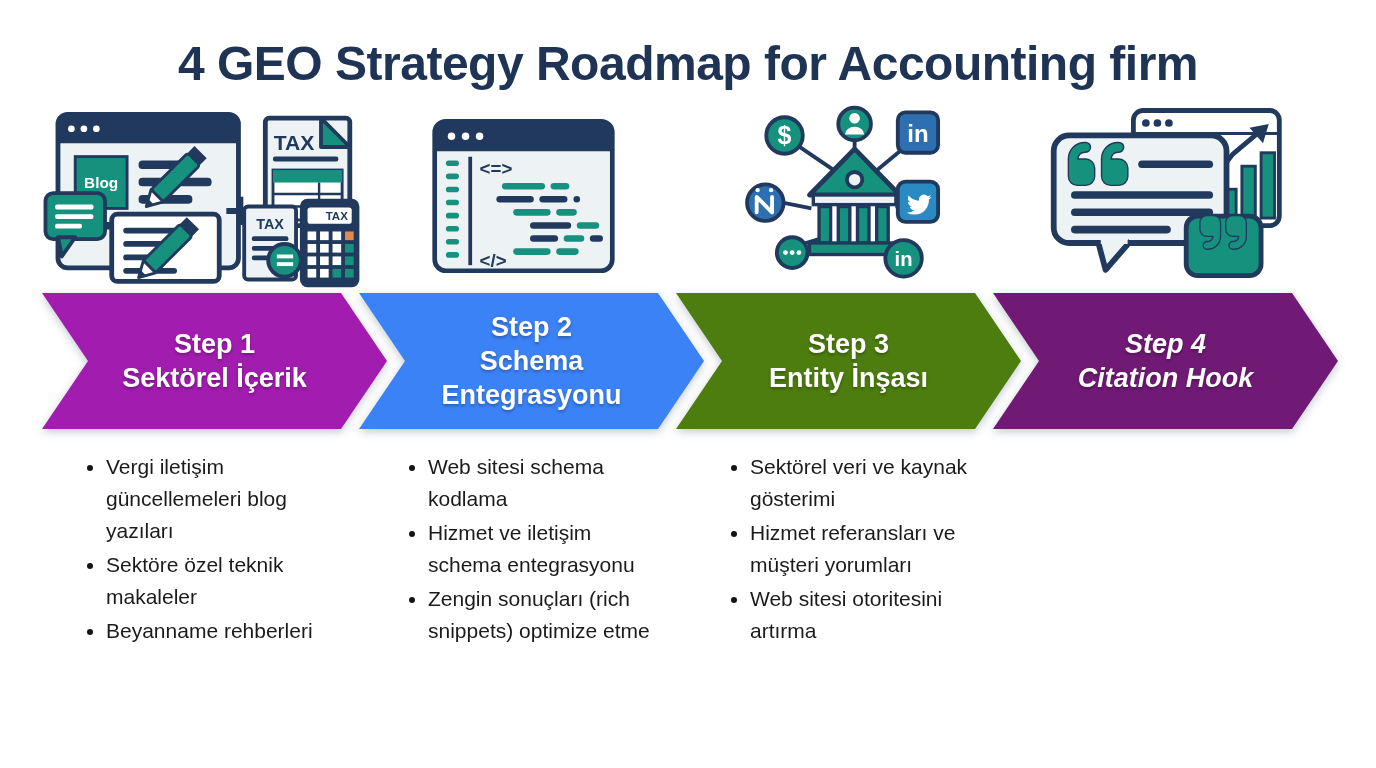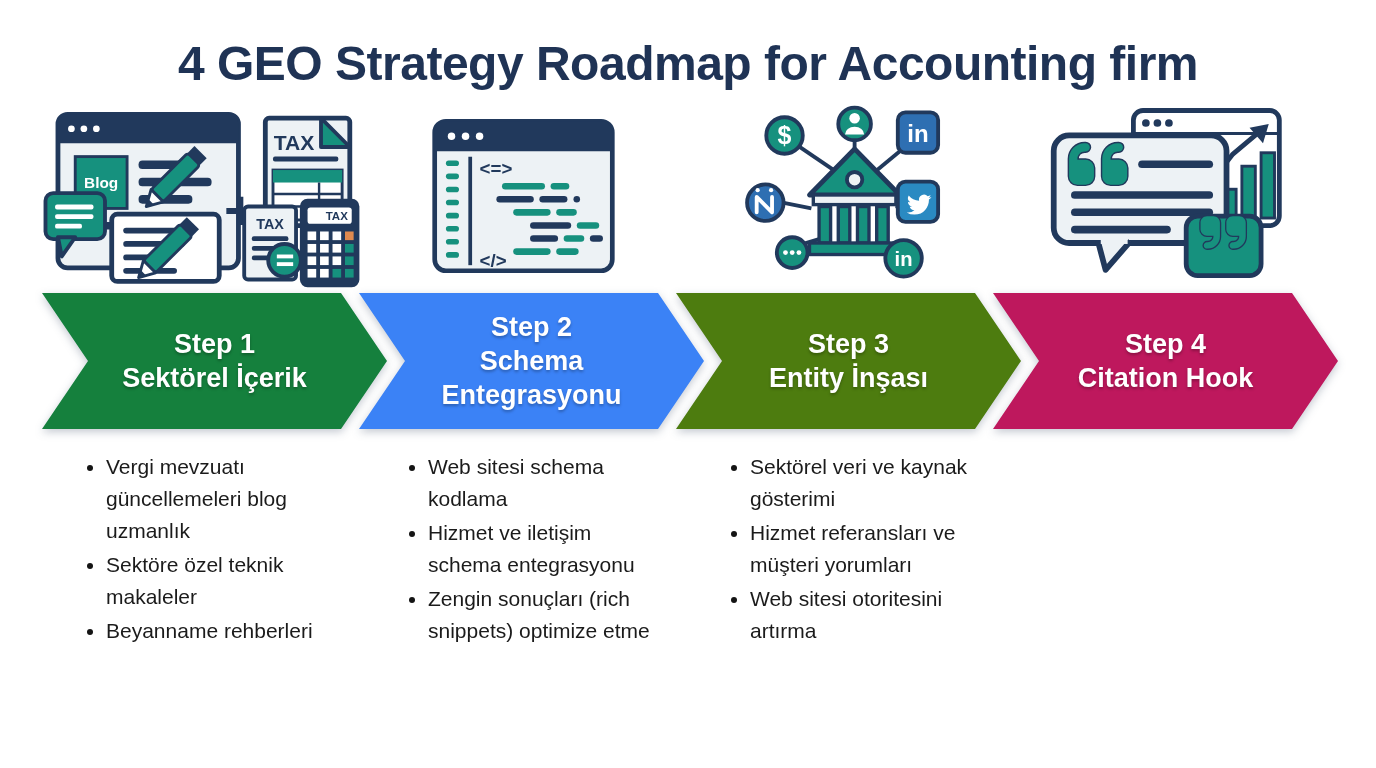--- a/index.html
+++ b/index.html
@@ -287,49 +287,49 @@
         <g transform="translate(212,176) rotate(180) scale(0.105) translate(0,96)">
           <use href="#quotes" class="f-teal s-navy q" stroke-width="26"></use>
         </g>
       </g>
     </svg>
   </div>
 </div>
 
 <div class="arrows">
   <div class="arrow-wrap">
-      <div class="arrow" style="background: #15803d;">
+      <div class="arrow" style="background: #a21caf;">
     <div class="l1">Step 1</div>
     <div class="l2">Sektörel İçerik</div>
   </div>
     </div>
   <div class="arrow-wrap">
       <div class="arrow" style="background: #3b82f6;">
     <div class="l1">Step 2</div>
     <div class="l2">Schema Entegrasyonu</div>
   </div>
     </div>
   <div class="arrow-wrap">
       <div class="arrow" style="background: #4d7c0f;">
     <div class="l1">Step 3</div>
     <div class="l2">Entity İnşası</div>
   </div>
     </div>
   <div class="arrow-wrap">
-      <div class="arrow" style="background: #be185d;">
+      <div class="arrow" style="background: #701a75; font-style: italic;">
     <div class="l1">Step 4</div>
     <div class="l2">Citation Hook</div>
   </div>
     </div>
 </div>
 
 <div class="grid">
   <div class="bullets">
     <ul>
-      <li>Vergi mevzuatı güncellemeleri blog uzmanlık</li>
+      <li>Vergi iletişim güncellemeleri blog yazıları</li>
       <li>Sektöre özel teknik makaleler</li>
       <li>Beyanname rehberleri</li>
     </ul>
   </div>
   <div class="bullets">
     <ul>
       <li>Web sitesi schema kodlama</li>
       <li>Hizmet ve iletişim schema entegrasyonu</li>
       <li>Zengin sonuçları (rich snippets) optimize etme</li>
     </ul>

